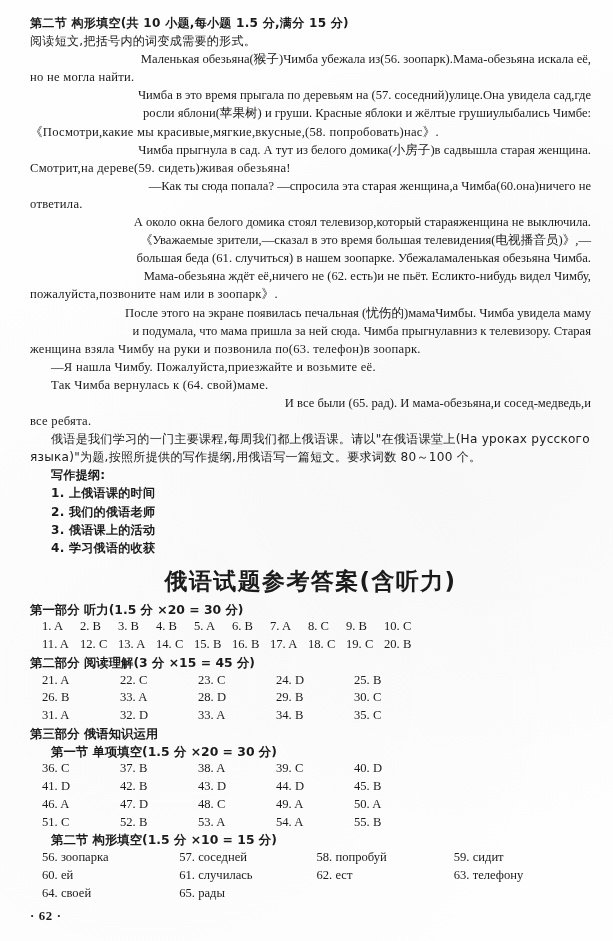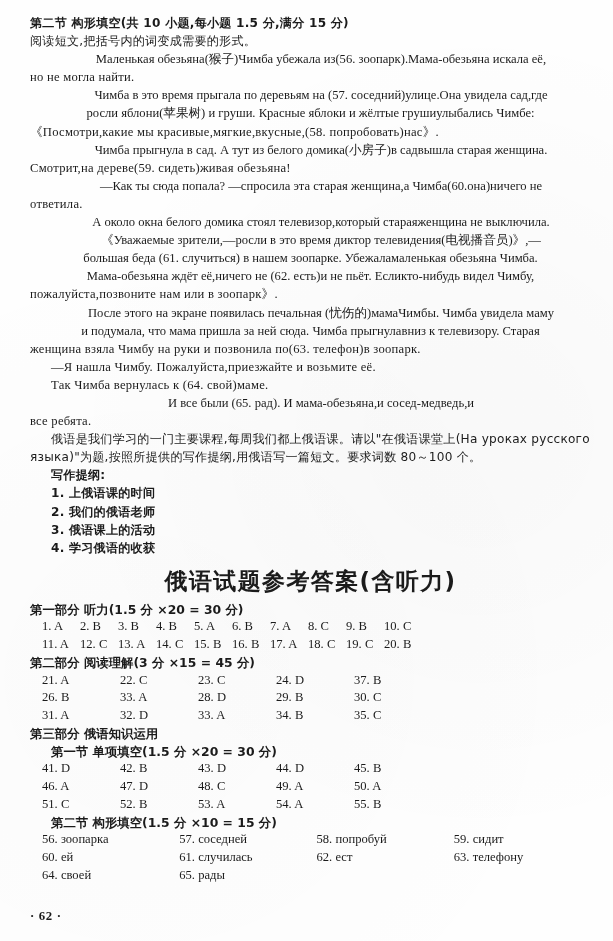--- a/index.html
+++ b/index.html
@@ -38,21 +38,21 @@
   }
   .cn {
     font-family: "DejaVu Sans", "Liberation Sans", sans-serif;
     font-size: 12.1px;
   }
   .bold { font-weight: bold; }
 
   
   .just {
     display: flex;
-    justify-content: center;
+    justify-content: flex-end;
     width: 561px;
     font-size: 12.6px;
     line-height: 18.1px;
     white-space: nowrap;
   }
   .just > span { display: inline-block; }
   .just.indent { padding-left: 21px; width: 540px; }
   .flat { white-space: nowrap; }
 
   
@@ -131,21 +131,21 @@
       <span>—Как ты сюда попала? —спросила эта старая женщина,а Чимба(60.</span>
       <span>она)ничего не</span>
     </div>
     <div class="ln flat">ответила.</div>
 
     <div class="just indent">
       <span>А около окна белого домика стоял телевизор,который старая</span>
       <span>женщина не выключила.</span>
     </div>
     <div class="just indent">
-      <span>《Уважаемые зрители,—росли в это время диктор телевидения</span>
+      <span>《Уважаемые зрители,—сказал в это время большая телевидения</span>
       <span>(电视播音员)》,—</span>
     </div>
     <div class="just">
       <span>большая беда (61. случиться) в нашем зоопарке. Убежала</span>
       <span>маленькая обезьяна Чимба.</span>
     </div>
     <div class="just">
       <span>Мама-обезьяна ждёт её,ничего не (62. есть)и не пьёт. Если</span>
       <span>кто-нибудь видел Чимбу,</span>
     </div>
@@ -210,40 +210,47 @@
       <span>19. C</span>
       <span>20. B</span>
     </div>
 
     <div class="sec-head">第二部分 阅读理解(3 分 ×15 = 45 分)</div>
     <div class="ansrow w5">
       <span>21. A</span>
       <span>22. C</span>
       <span>23. C</span>
       <span>24. D</span>
-      <span>37. B</span>
+      <span>25. B</span>
     </div>
     <div class="ansrow w5">
       <span>26. B</span>
       <span>33. A</span>
       <span>28. D</span>
       <span>29. B</span>
       <span>30. C</span>
     </div>
     <div class="ansrow w5">
       <span>31. A</span>
       <span>32. D</span>
       <span>33. A</span>
       <span>34. B</span>
       <span>35. C</span>
     </div>
 
     <div class="sec-head">第三部分 俄语知识运用</div>
 
     <div class="sec-head sub-head">第一节 单项填空(1.5 分 ×20 = 30 分)</div>
+    <div class="ansrow w5">
+      <span>36. C</span>
+      <span>37. B</span>
+      <span>38. A</span>
+      <span>39. C</span>
+      <span>40. D</span>
+    </div>
     <div class="ansrow w5">
       <span>41. D</span>
       <span>42. B</span>
       <span>43. D</span>
       <span>44. D</span>
       <span>45. B</span>
     </div>
     <div class="ansrow w5">
       <span>46. A</span>
       <span>47. D</span>

